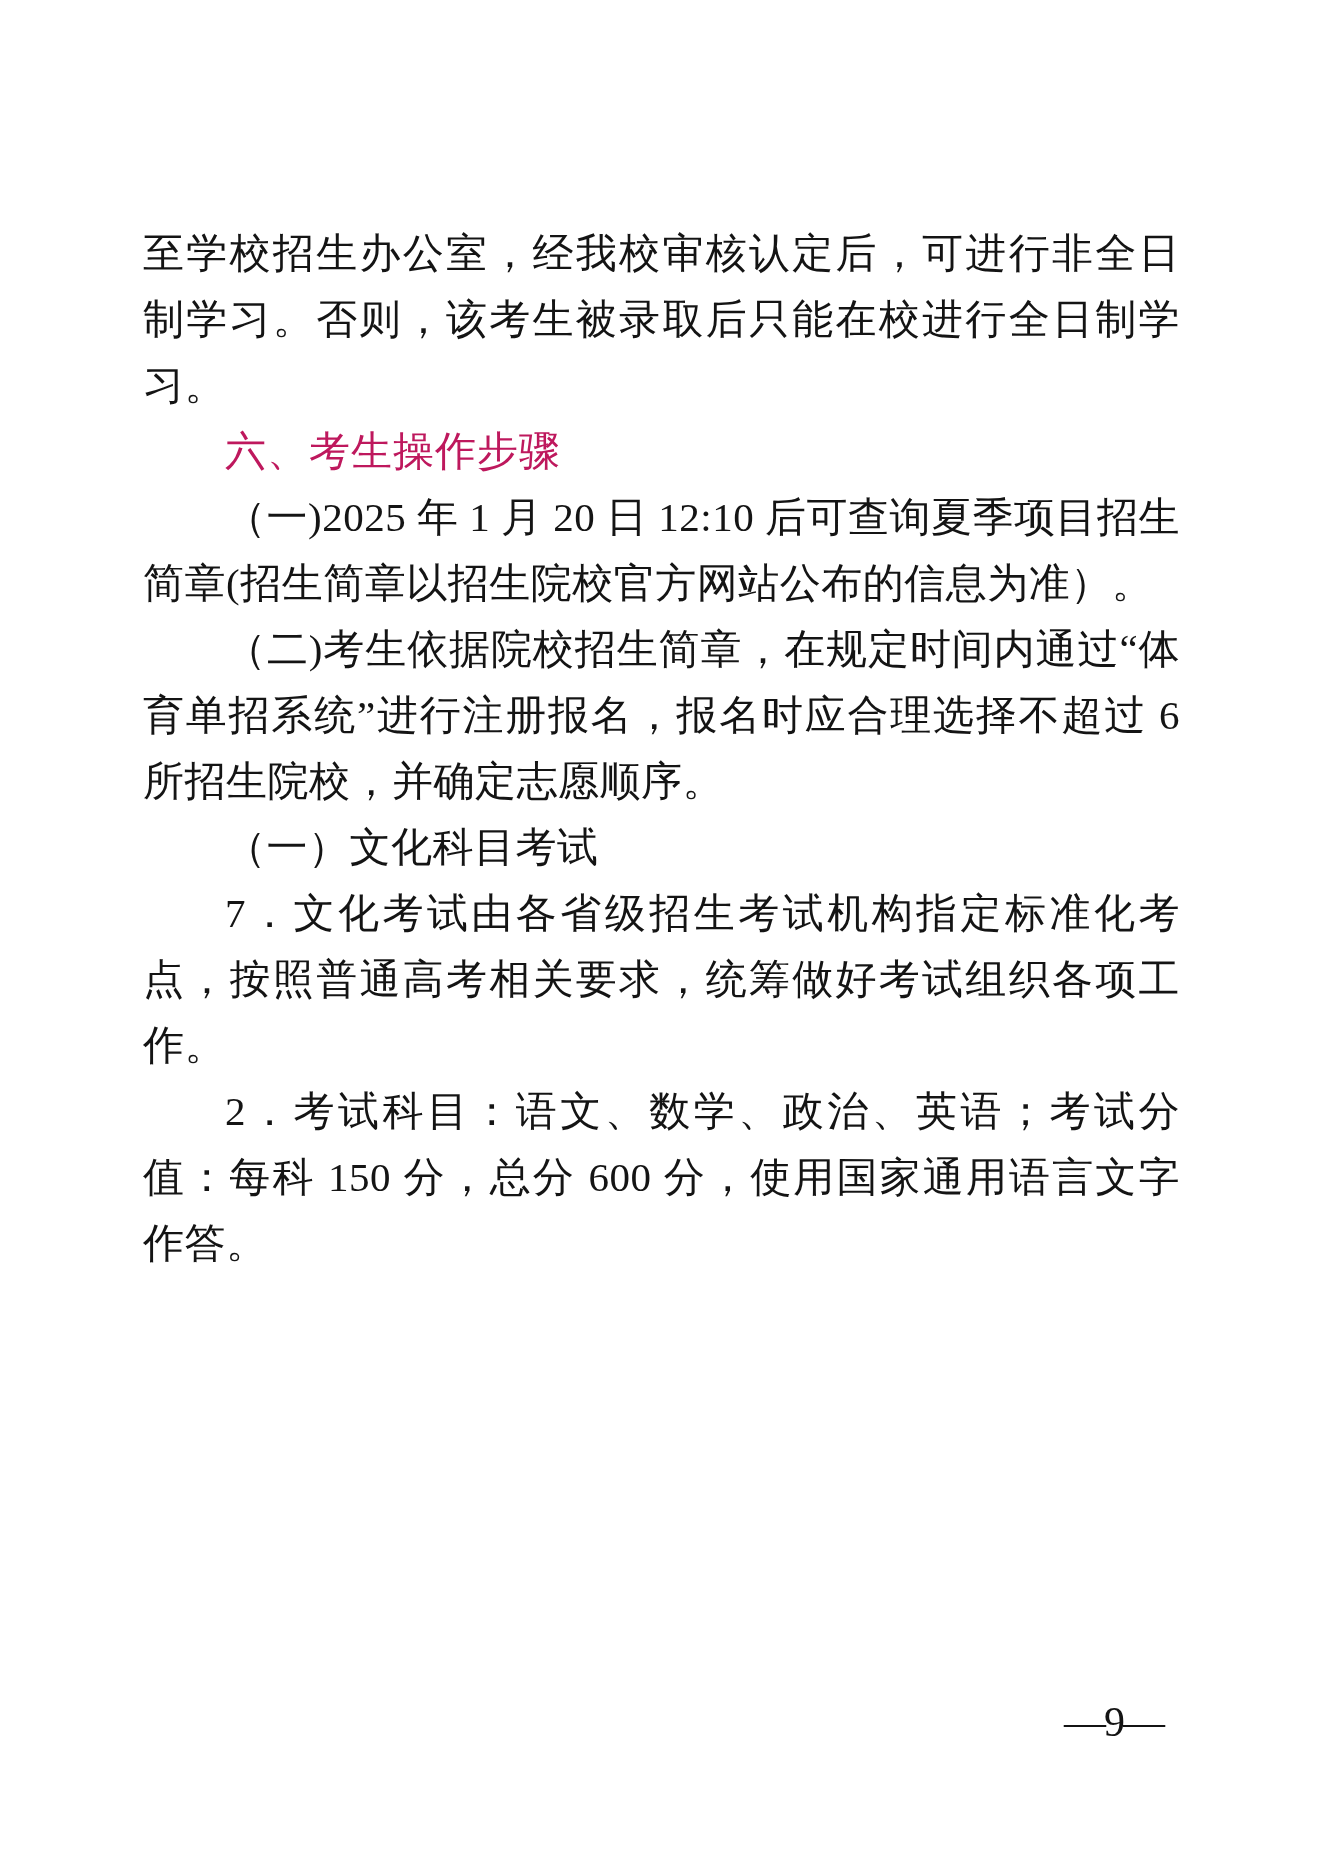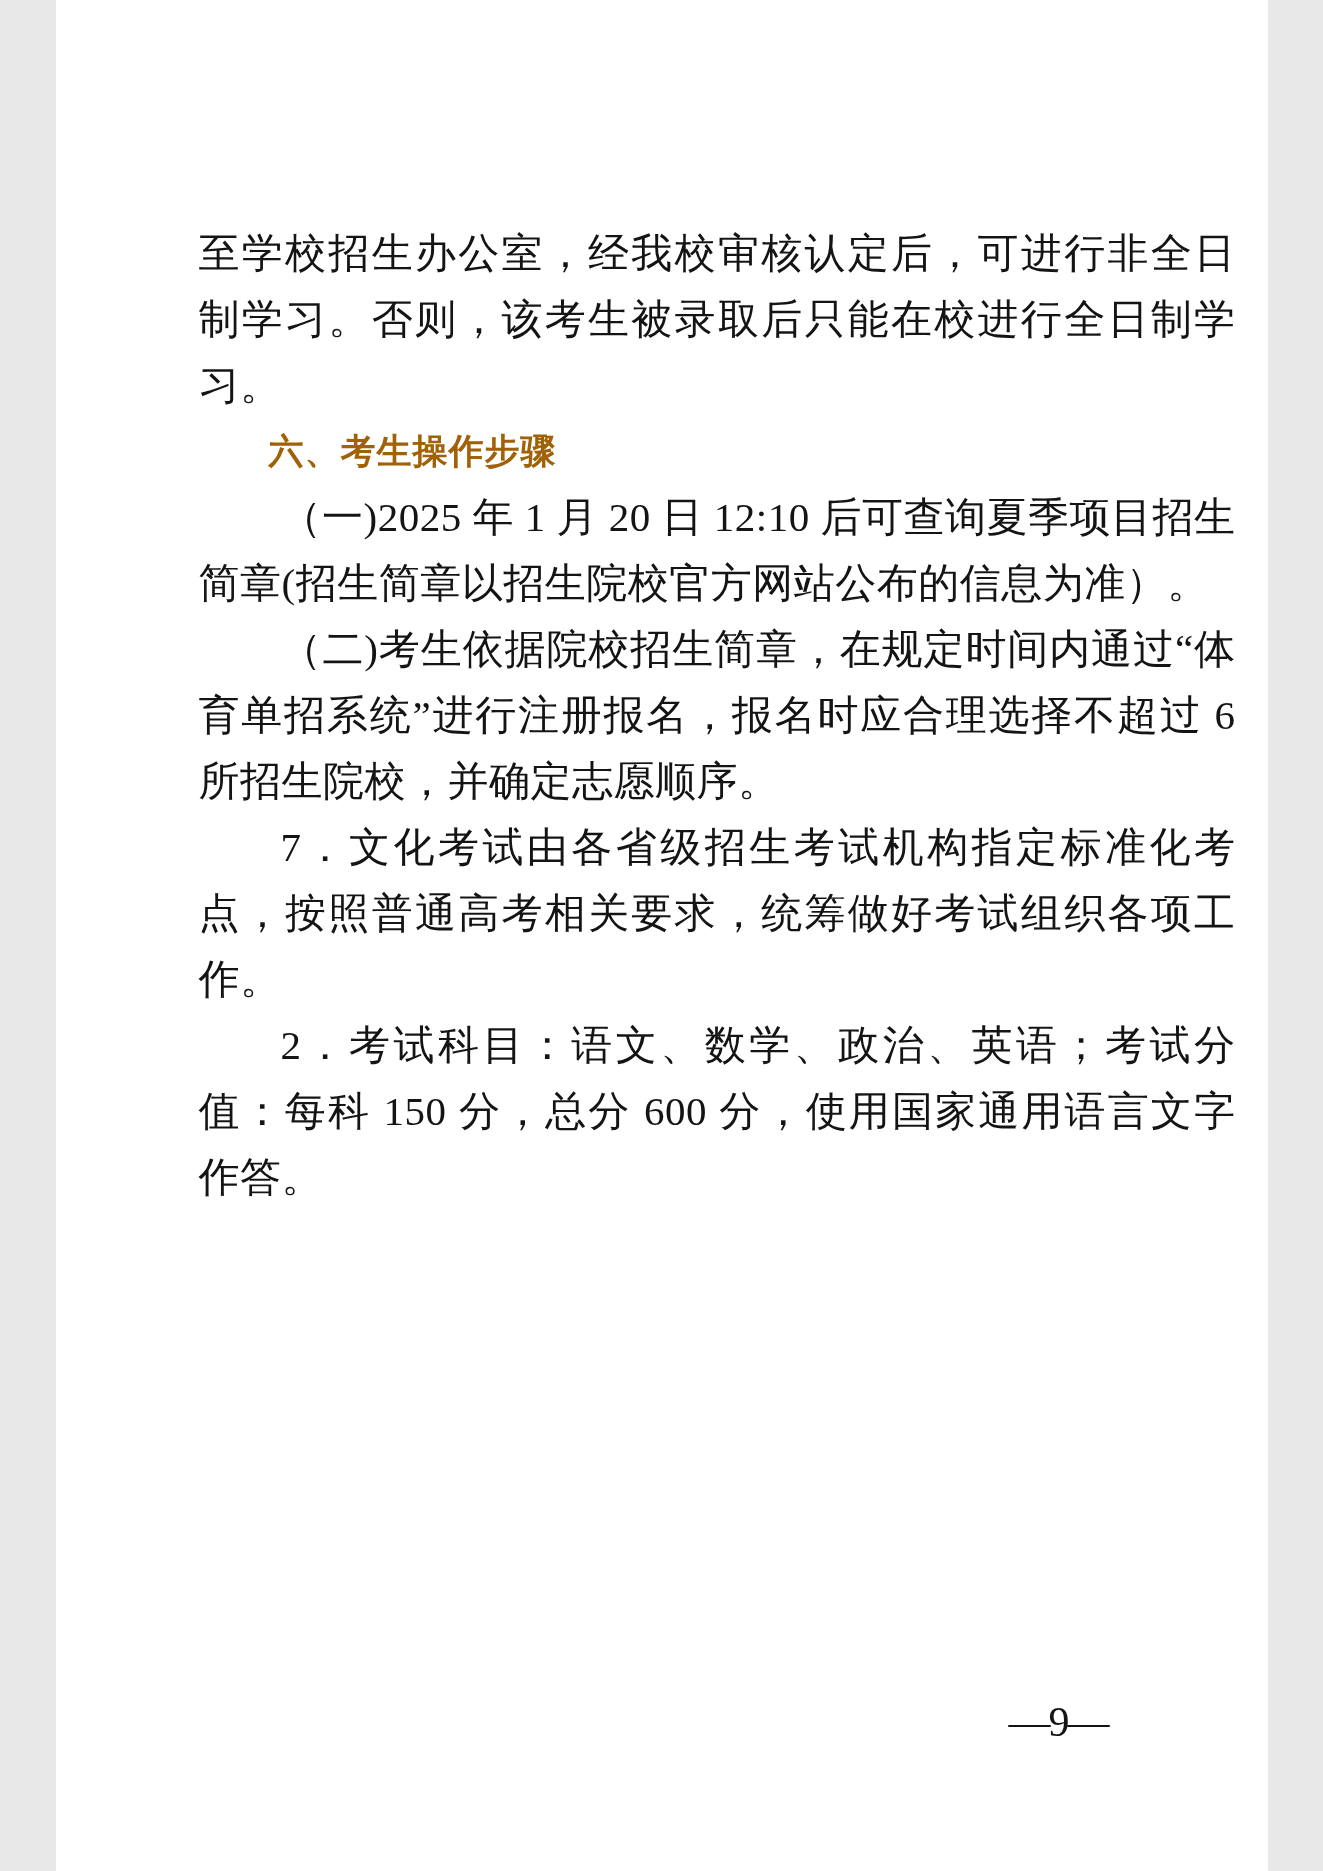--- a/index.html
+++ b/index.html
@@ -2,21 +2,21 @@
 <html><head>
 <meta charset="utf-8">
 <style>
   html, body {
     margin: 0;
     padding: 0;
     background: #e8e8e8;
   }
   .page {
     position: relative;
-    width: 1212px;
+    width: 1323px;
     height: 1871px;
     margin: 0 auto;
     background: #ffffff;
     color: #141414;
     font-family: "Liberation Serif", "DejaVu Serif", serif;
     overflow: hidden;
   }
   .content {
     position: absolute;
     left: 143px;
@@ -31,26 +31,26 @@
     text-indent: 2em;
     letter-spacing: 0.5px;
     word-break: break-all;
   }
   .para.no-indent {
     text-indent: 0;
   }
   .heading {
     margin: 0;
     font-family: "Liberation Sans", "DejaVu Sans", sans-serif;
-    font-weight: 700;
-    font-size: 35px;
+    font-weight: 400;
+    font-size: 41px;
     line-height: 66px;
     text-indent: 2em;
     letter-spacing: 1px;
-    color: #a16207;
+    color: #be185d;
   }
   .page-number {
     position: absolute;
     top: 1698px;
     right: 160px;
     font-family: "Liberation Serif", "DejaVu Serif", serif;
     font-size: 42px;
     line-height: 48px;
     color: #141414;
     letter-spacing: -2px;
@@ -65,20 +65,21 @@
 
     <p class="heading">六、考生操作步骤</p>
 
     <p class="para">（一)2025 年 1 月 20 日 12:10 后可查询夏季项目招生简章(招生简章以招生院校官方网站公布的信息为准）。</p>
 
     <p class="para">（二)考生依据院校招生简章，在规定时间内通过“体育单招系统”进行注册报名，报名时应合理选择不超过 6 所招生院校，并确定志愿顺序。</p>
 
 
 
 
+    <p class="para">（一）文化科目考试</p>
 
     <p class="para">7．文化考试由各省级招生考试机构指定标准化考点，按照普通高考相关要求，统筹做好考试组织各项工作。</p>
 
     <p class="para">2．考试科目：语文、数学、政治、英语；考试分值：每科 150 分，总分 600 分，使用国家通用语言文字作答。</p>
   </div>
 
   <div class="page-number">—9—</div>
 </div>
 
 </body></html>

